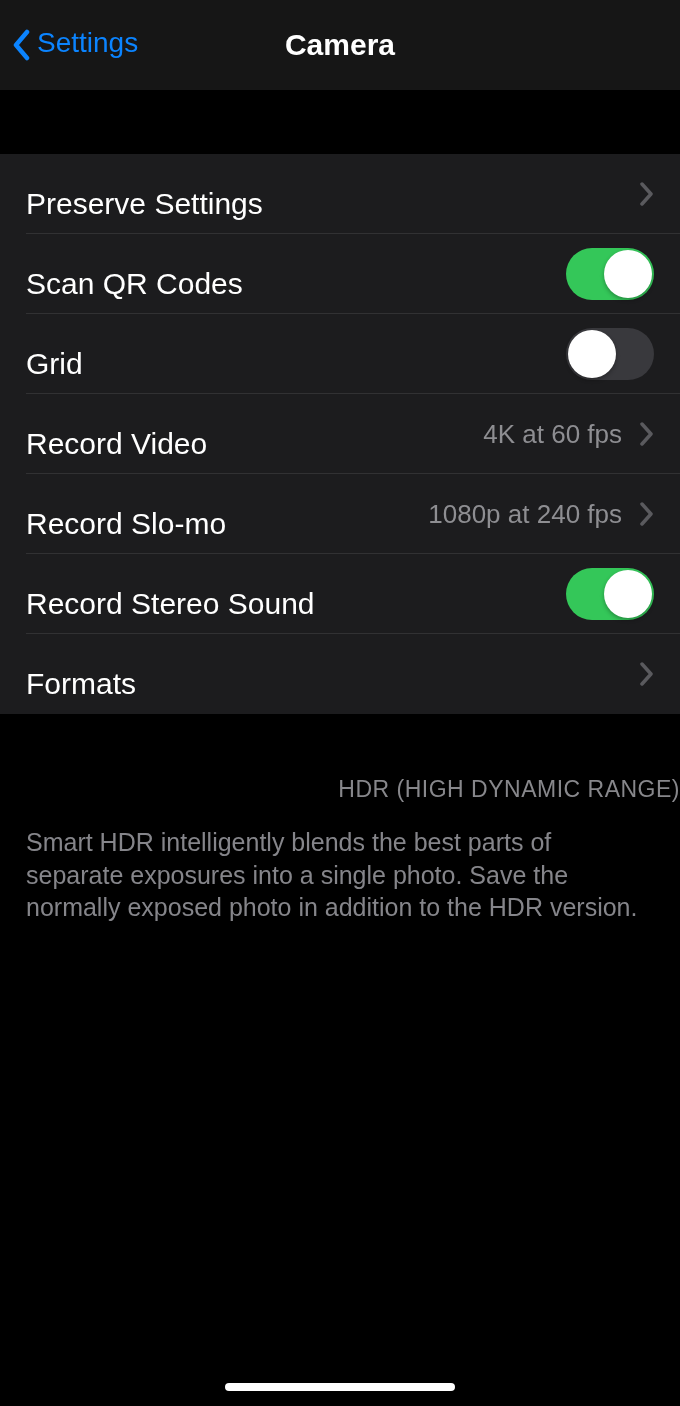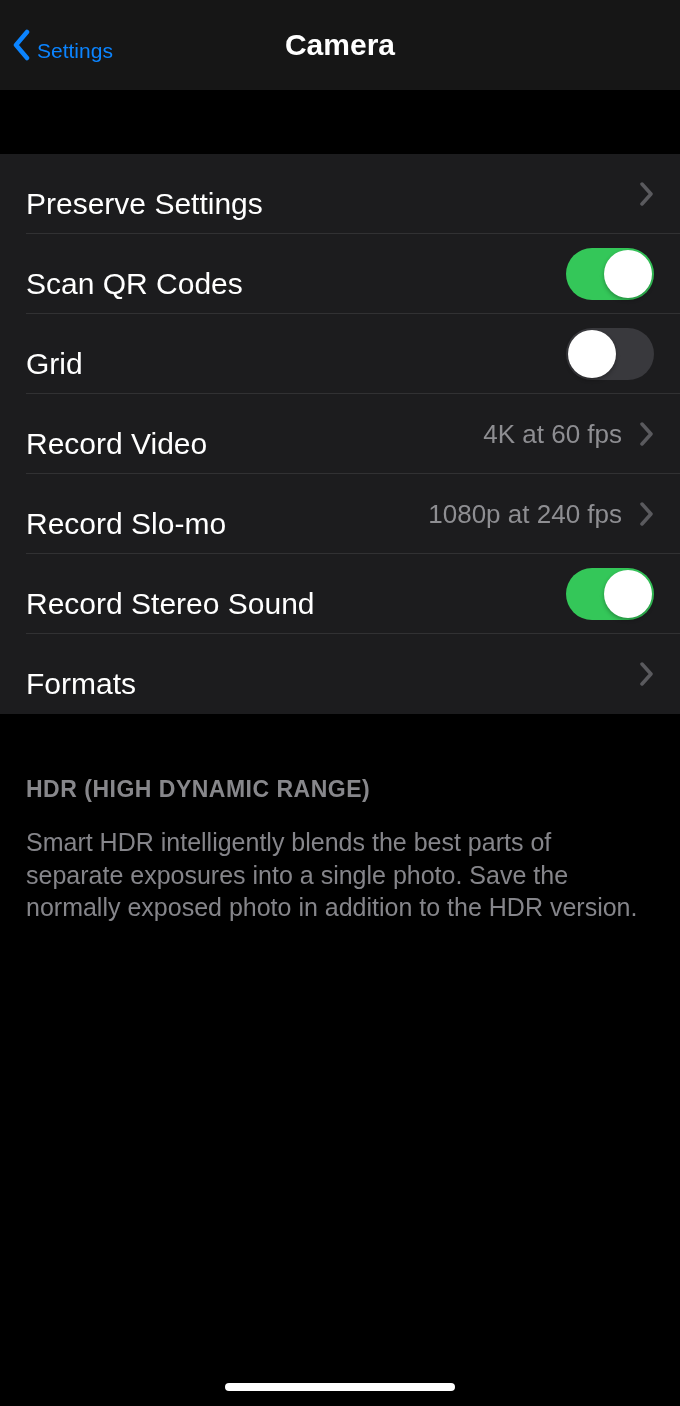--- a/index.html
+++ b/index.html
@@ -21,23 +21,23 @@
       background: #161616;
       display: flex;
       align-items: center;
       justify-content: center;
       position: relative;
     }
     .back-button {
       position: absolute;
       left: 10px;
       display: flex;
-      align-items: flex-end;
+      align-items: flex-start;
       color: #0b84ff;
-      font-size: 21px;
+      font-size: 28px;
       font-weight: 400;
       cursor: pointer;
     }
     .back-chevron {
       width: 22px;
       height: 36px;
       margin-right: 5px;
       display: flex;
       align-items: center;
       justify-content: center;
@@ -126,24 +126,25 @@
     .toggle-on .toggle-knob {
       right: 2px;
     }
     .group-spacer {
       height: 62px;
       background: #000000;
     }
     .section-header {
       color: #87878b;
       font-size: 23px;
-      font-weight: 700;
+      font-weight: 400;
       padding: 0 0 14px 26px;
       letter-spacing: 0.5px;
       background: #000000;
+      text-align: right;
     }
     .footer-text {
       color: #85858a;
       font-size: 25px;
       font-weight: 400;
       line-height: 1.3;
       padding: 9px 26px 0 26px;
       background: #000000;
     }
     .home-indicator {

